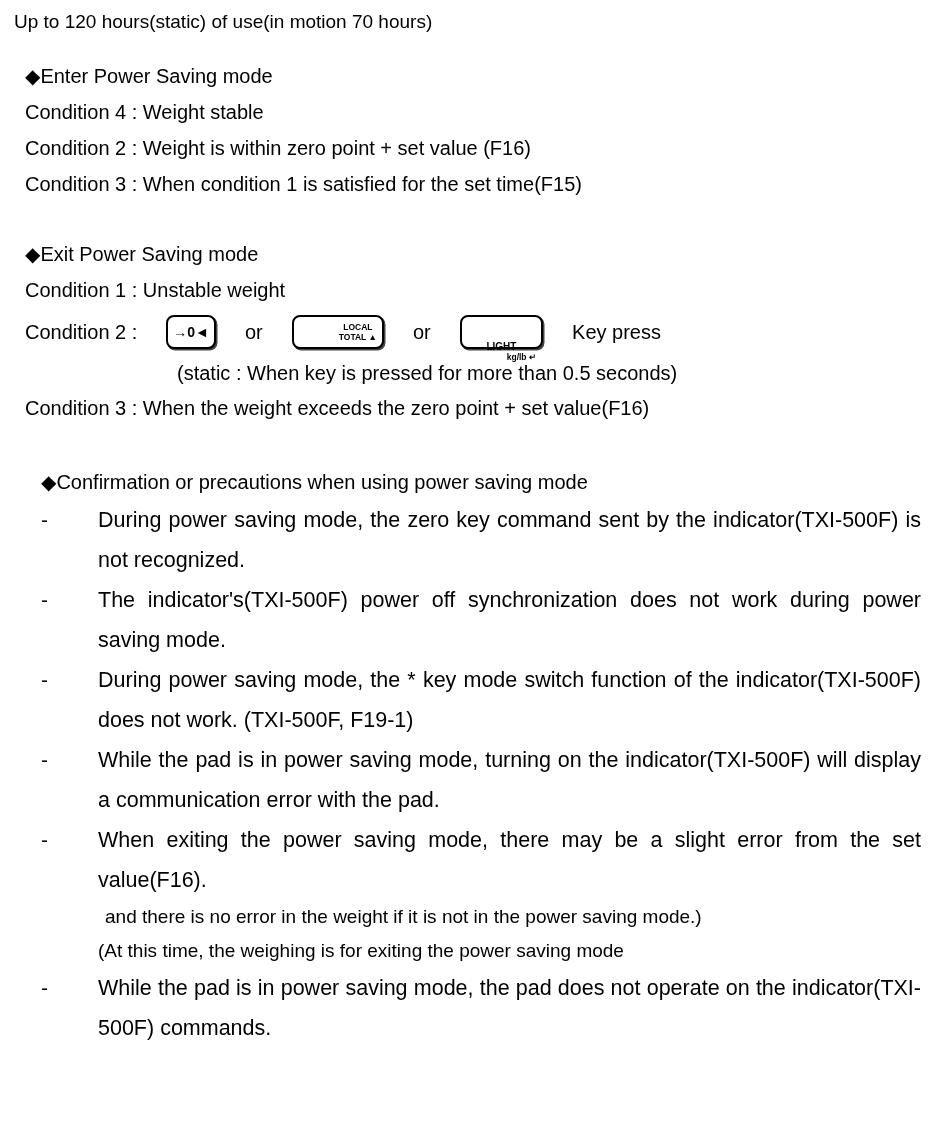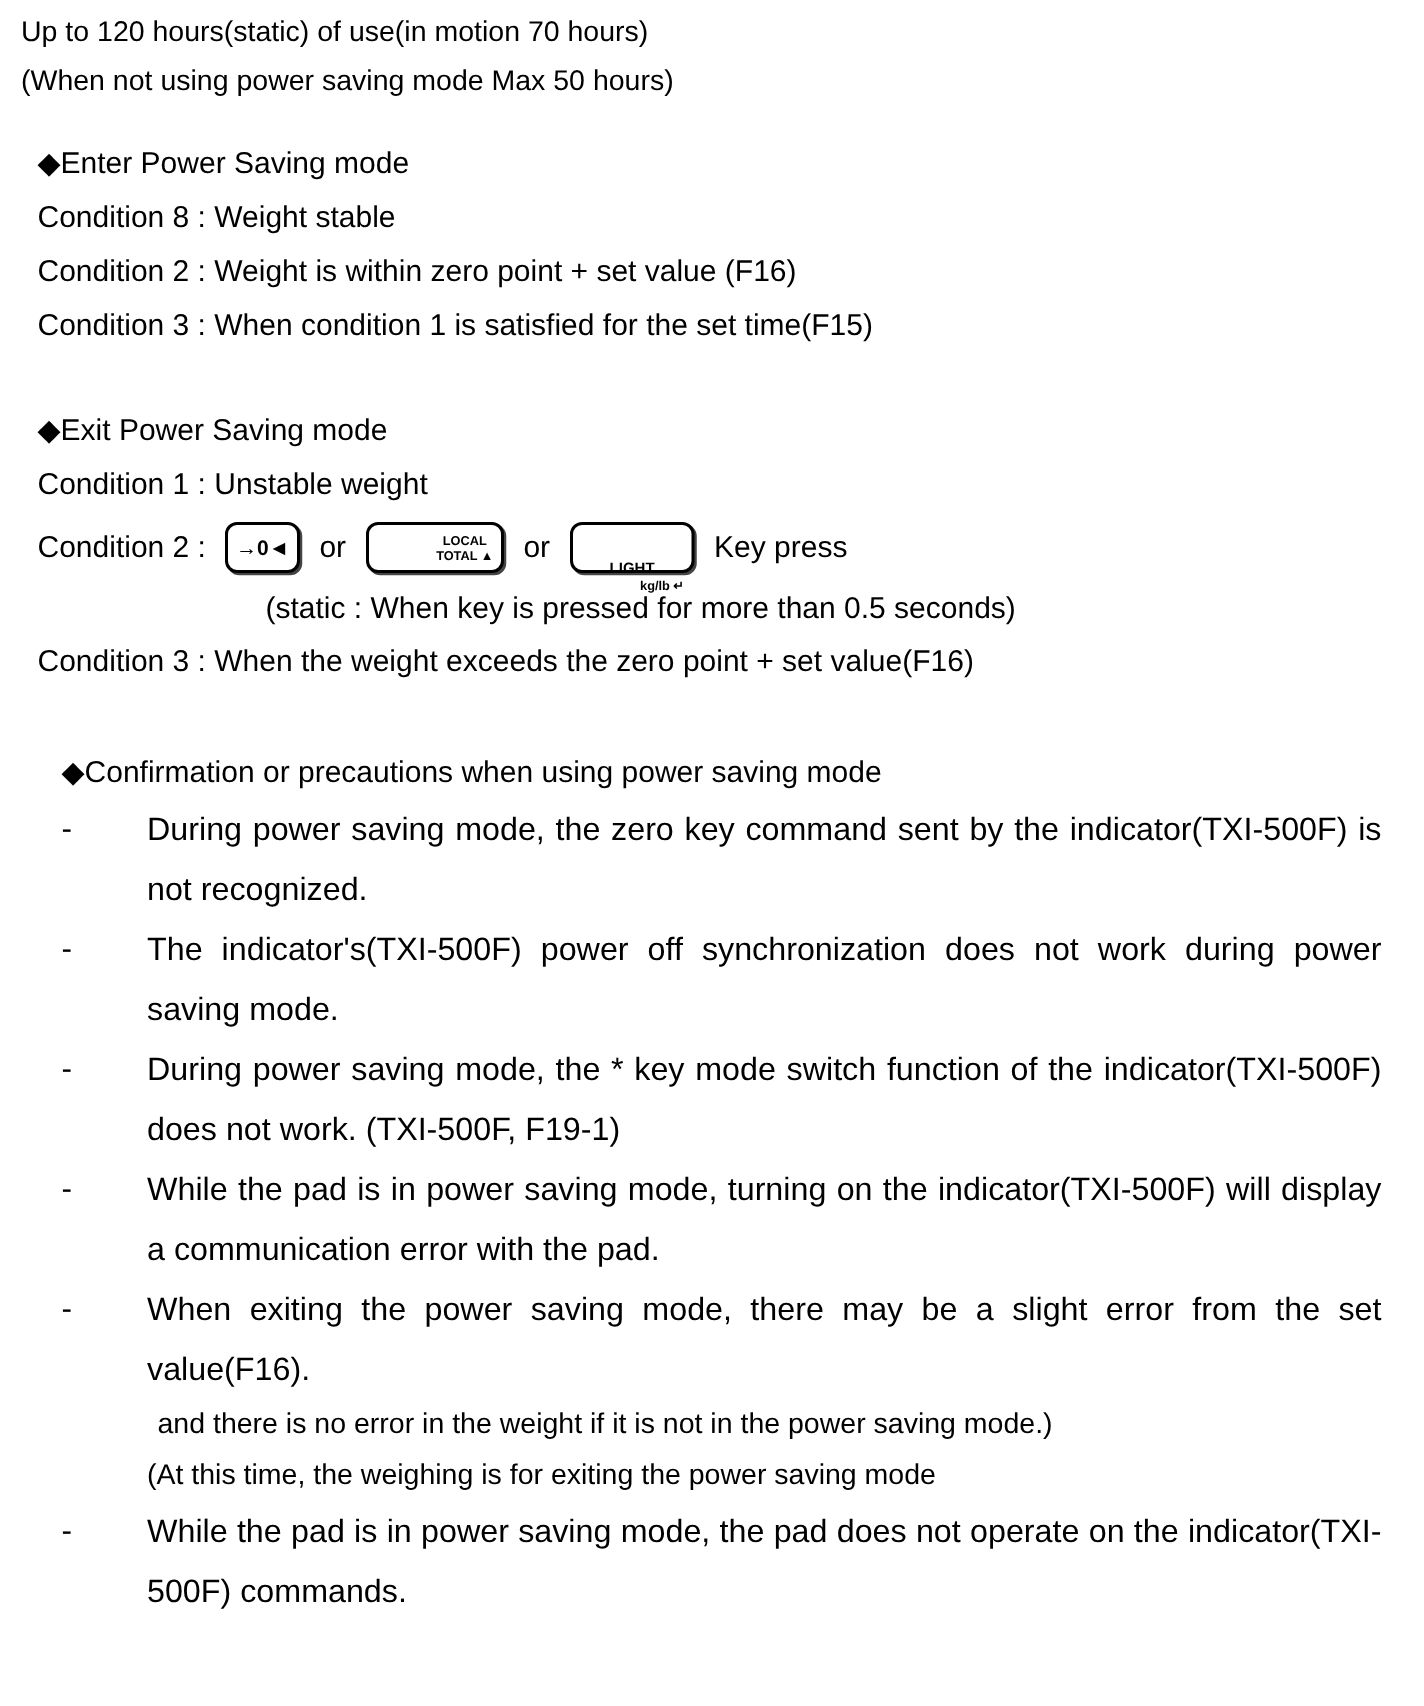--- a/index.html
+++ b/index.html
@@ -39,21 +39,21 @@
     font-weight: 400;
   }
   .cond {
     margin: 0;
     font-size: 20px;
     line-height: 36px;
   }
   .cond2-row {
     display: flex;
     align-items: center;
-    gap: 13px;
+    gap: 29px;
     font-size: 20px;
     height: 48px;
   }
   .key {
     display: inline-flex;
     flex-direction: column;
     align-items: center;
     justify-content: center;
     border: 2.5px solid #000;
     border-radius: 8px;
@@ -122,26 +122,25 @@
     padding-left: 7px;
   }
 </style>
 </head>
 <body>
 
 <div class="page">
 
   <div class="intro">
     <p class="intro-line">Up to 120 hours(static) of use(in motion 70 hours)</p>
-    <p class="intro-line">(When not using power saving mode Max 50 hours)</p>
   </div>
 
   <div class="section section-enter">
     <h2 class="section-title">◆Enter Power Saving mode</h2>
-    <p class="cond">Condition 8 : Weight stable</p>
+    <p class="cond">Condition 4 : Weight stable</p>
     <p class="cond">Condition 2 : Weight is within zero point + set value (F16)</p>
     <p class="cond">Condition 3 : When condition 1 is satisfied for the set time(F15)</p>
   </div>
 
   <div class="section section-exit">
     <h2 class="section-title">◆Exit Power Saving mode</h2>
     <p class="cond">Condition 1 : Unstable weight</p>
 
     <div class="cond2-row">
       <span>Condition 2 :</span>

